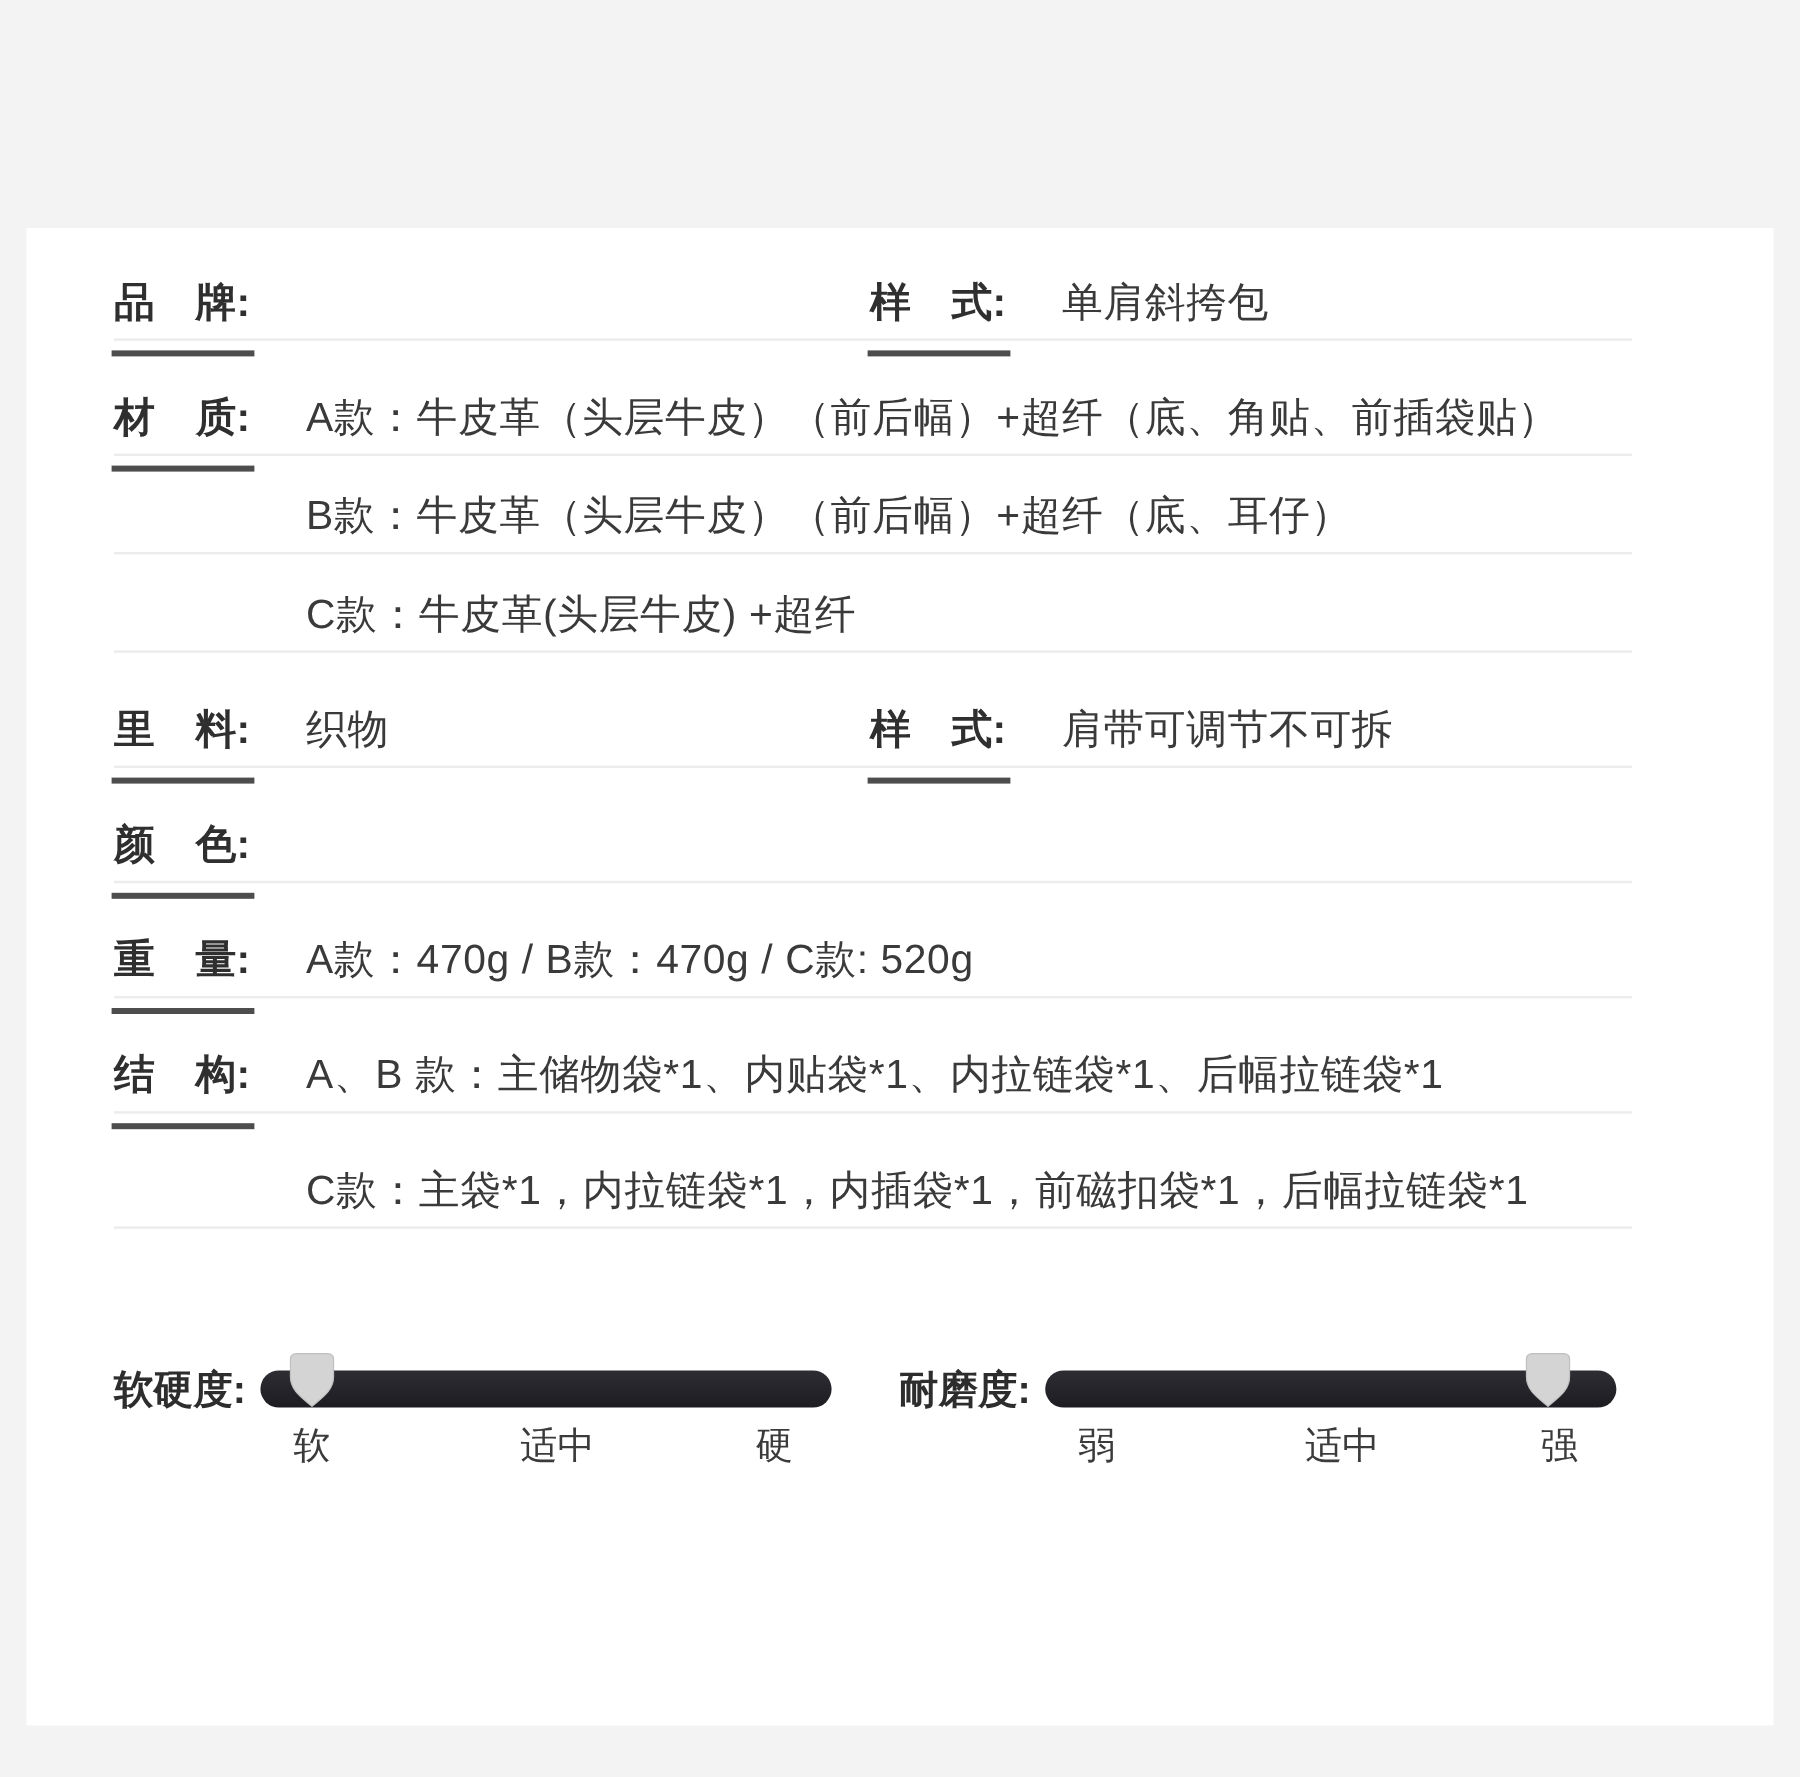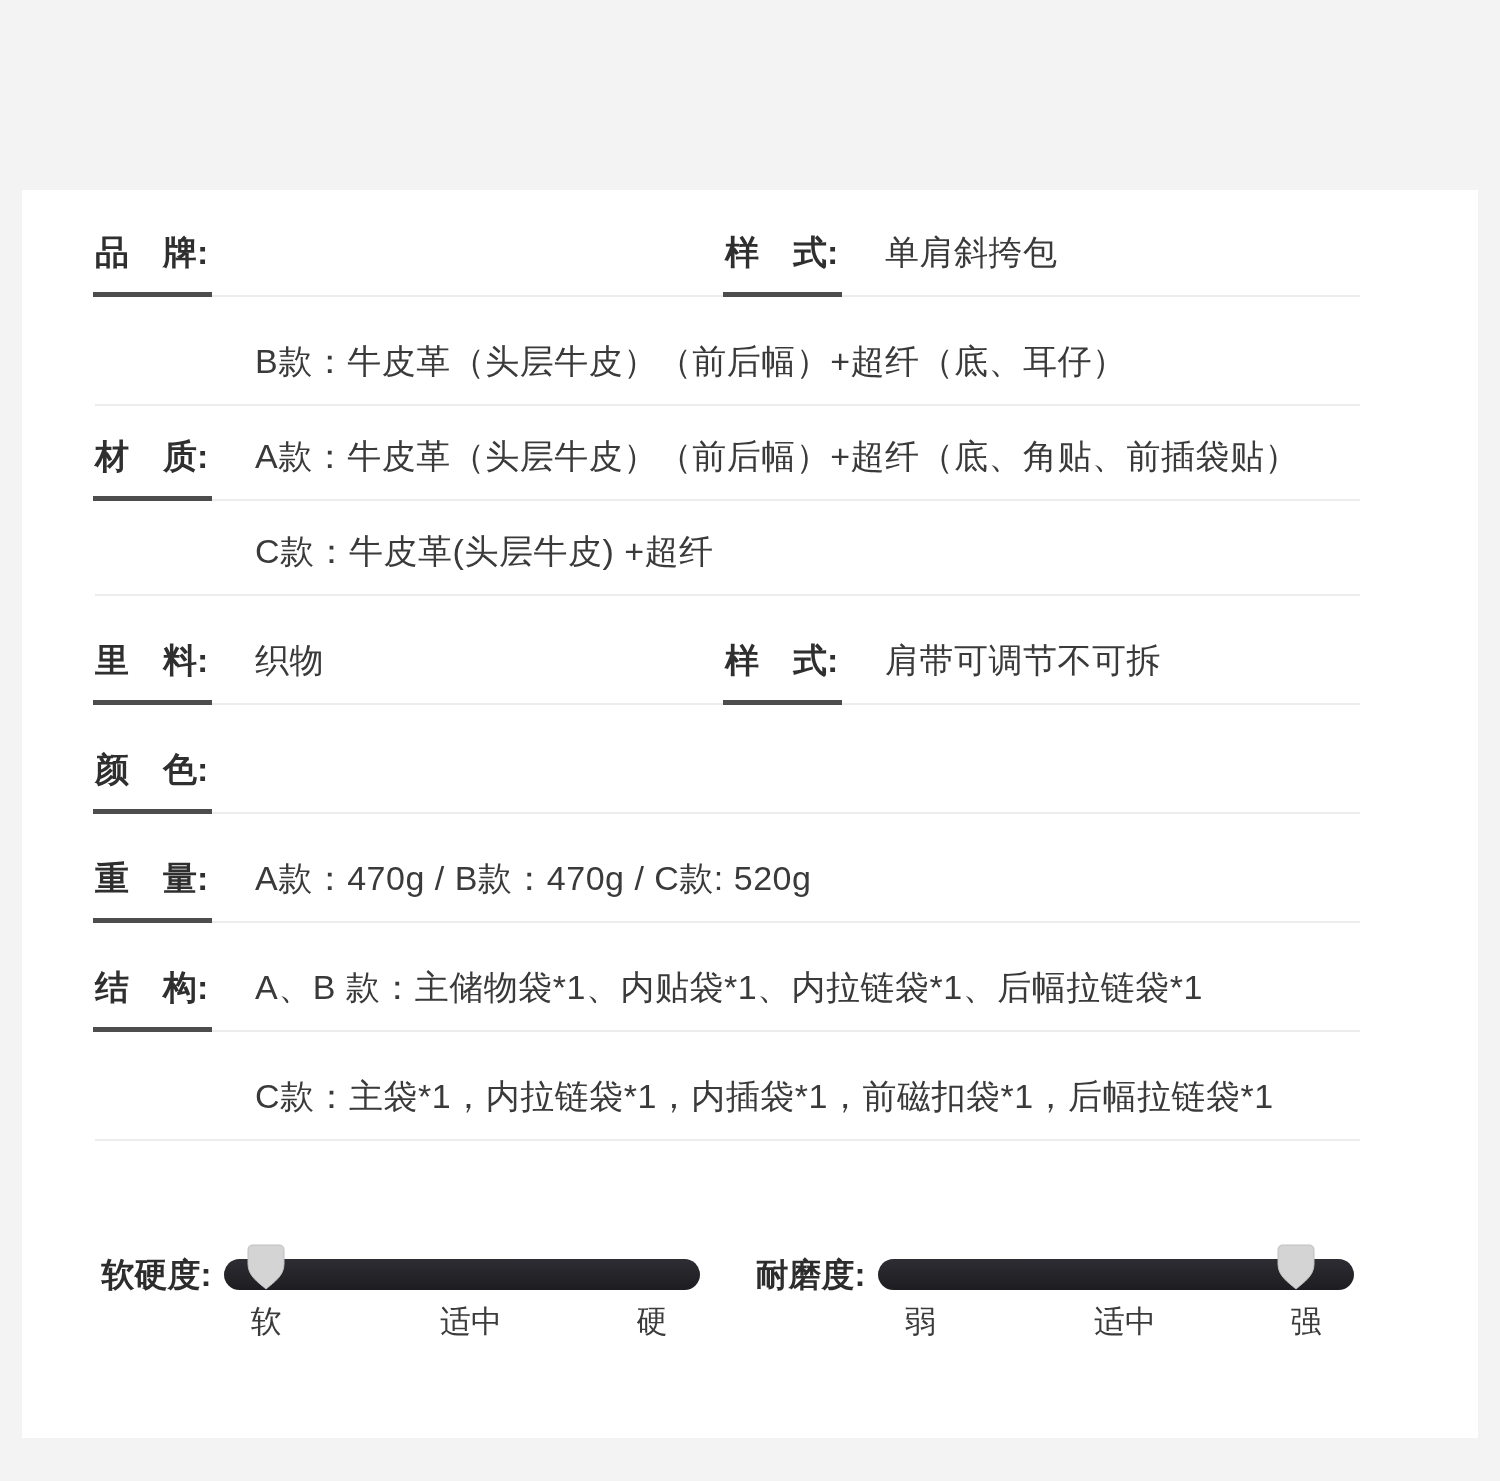--- a/index.html
+++ b/index.html
@@ -14,21 +14,21 @@
     position: absolute;
     left: 22px; top: 190px;
     width: 1456px; height: 1248px;
     background: #ffffff;
     box-sizing: border-box;
     padding: 42px 118px 0 73px;
   }
   
   .srow {
     position: relative;
-    padding-bottom: 24px;
+    padding-bottom: 11px;
     margin-bottom: 44px;
   }
   .srow.mb-tight { margin-bottom: 30px; }
   .srow::after {
     content: "";
     position: absolute;
     left: 0; right: 0; bottom: 0;
     height: 2px;
     background: #ececec;
   }
@@ -61,21 +61,20 @@
     color: #3a3a3a;
     line-height: 41px;
     letter-spacing: 0.5px;
   }
   .indent { padding-left: 160px; }
   
   .sliders {
     display: flex;
     gap: 56px;
     margin-top: 116px;
-    justify-content: center;
   }
   .slider-group { display: flex; align-items: flex-start; }
   .slider-label {
     font-size: 33px;
     font-weight: 700;
     color: #2d2d2d;
     line-height: 36px;
     white-space: nowrap;
     margin-right: 12px;
   }
@@ -117,29 +116,29 @@
     <div class="field w-left">
       <span class="lblbox"><span class="lbl">品　牌:</span></span>
     </div>
     <div class="field w-right">
       <span class="lblbox"><span class="lbl">样　式:</span></span>
       <span class="val">单肩斜挎包</span>
     </div>
   </div>
 
   <div class="srow mb-tight">
+    <div class="field">
+      <span class="lblbox"><span class="lbl">材　质:</span></span>
+      <span class="val">A款：牛皮革（头层牛皮）（前后幅）+超纤（底、角贴、前插袋贴）</span>
+    </div>
+  </div>
+
+  <div class="srow mb-tight">
     <div class="indent">
       <span class="val">B款：牛皮革（头层牛皮）（前后幅）+超纤（底、耳仔）</span>
-    </div>
-  </div>
-
-  <div class="srow mb-tight">
-    <div class="field">
-      <span class="lblbox"><span class="lbl">材　质:</span></span>
-      <span class="val">A款：牛皮革（头层牛皮）（前后幅）+超纤（底、角贴、前插袋贴）</span>
     </div>
   </div>
 
   <div class="srow">
     <div class="indent">
       <span class="val">C款：牛皮革(头层牛皮)  +超纤</span>
     </div>
   </div>
 
   <div class="srow rowflex">

